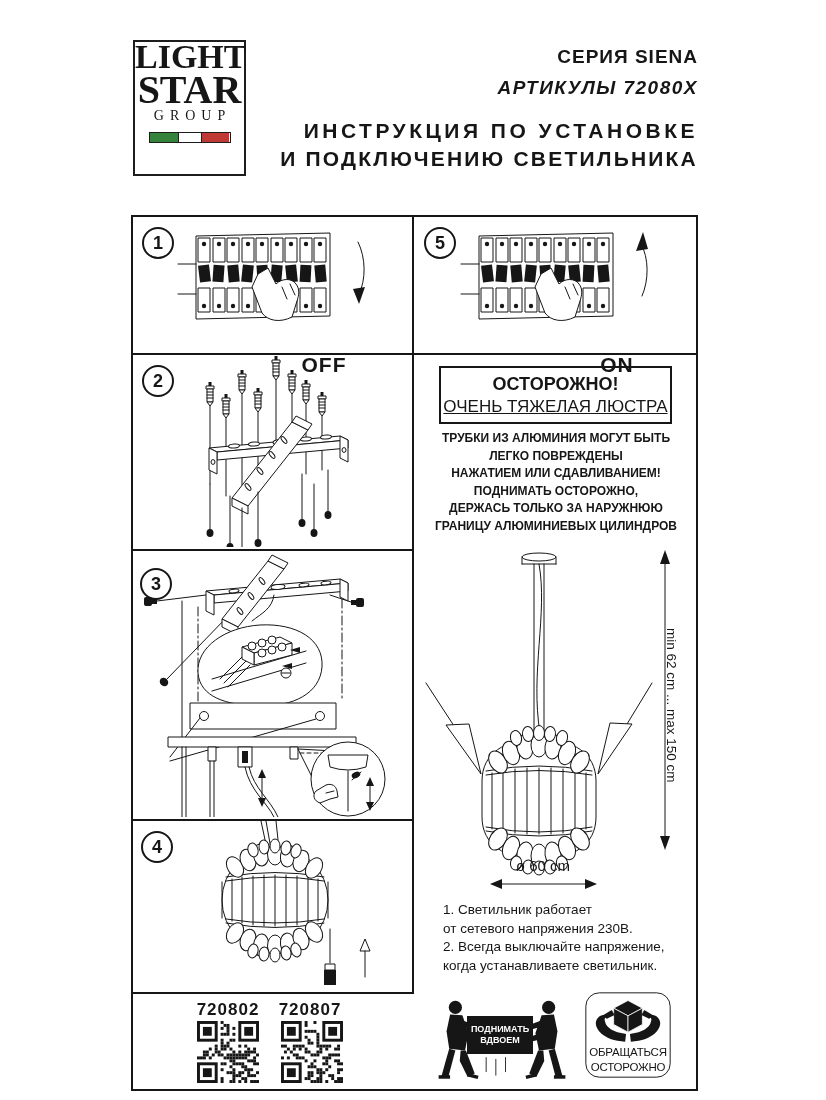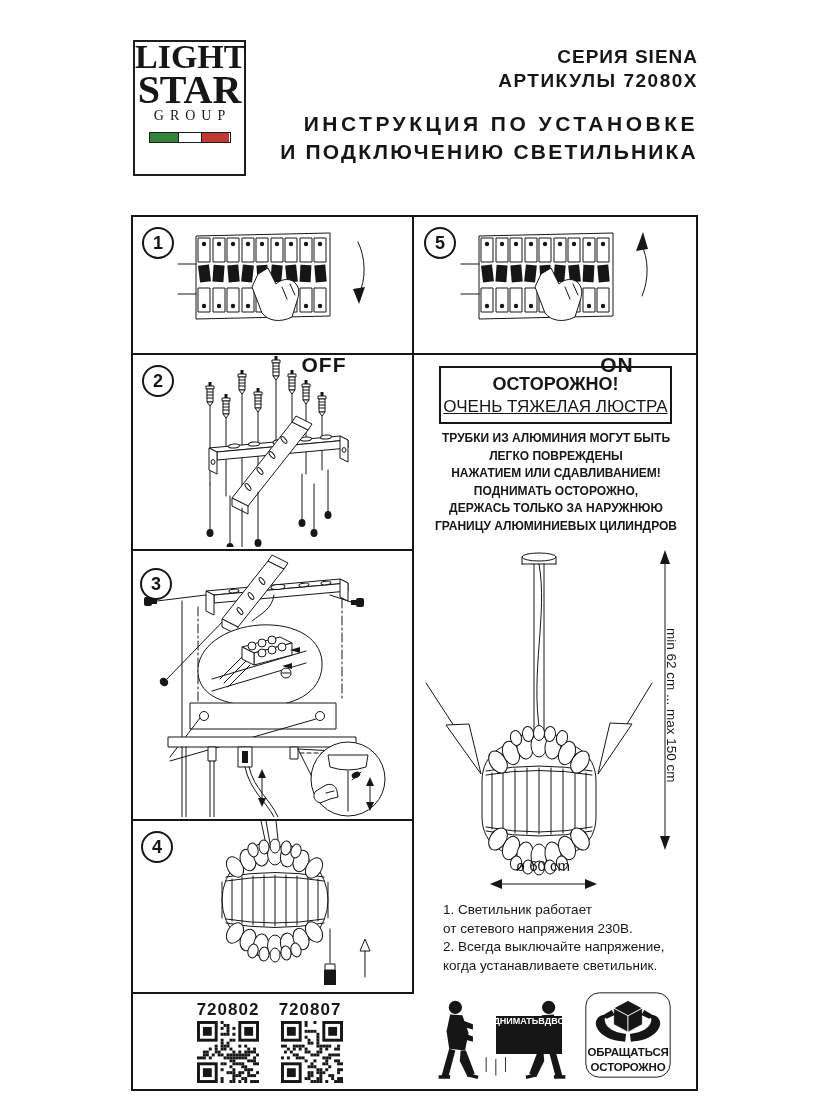--- a/index.html
+++ b/index.html
@@ -8,42 +8,42 @@
   .abs { position:absolute; }
   
   .logo-box { left:133px; top:40px; width:113px; height:136px; border:2px solid #1d1d1d; text-align:center; }
   .logo-w1 { font-family:"Liberation Serif", serif; font-weight:bold; font-size:34px; line-height:30px; letter-spacing:0px; }
   .logo-w2 { font-family:"Liberation Serif", serif; font-weight:bold; font-size:40px; line-height:36px; }
   .logo-w3 { font-family:"Liberation Serif", serif; font-size:14px; letter-spacing:6px; margin-top:0; margin-left:6px; }
   .logo-flag { margin:8px auto 0; width:82px; height:11px; border:1px solid #1d1d1d; display:flex; }
   .fl-g { width:36%; } .fl-w { width:30%; border-left:1px solid #1d1d1d; border-right:1px solid #1d1d1d; background:#fff;} .fl-r { width:34%; }
   .head-text { left:260px; top:45px; width:438px; text-align:right; }
   .h-series { font-size:19px; font-weight:bold; line-height:24px; letter-spacing:1px; }
-  .h-art { font-size:19px; font-weight:bold; line-height:24px; letter-spacing:1.5px; }
+  .h-art { font-size:19px; font-weight:bold; line-height:24px; letter-spacing:1.5px; margin-top:7px;font-style:italic;}
   .h-title { margin-top:17px; font-size:21px; font-weight:bold; line-height:28px; letter-spacing:3.5px; }
   .h-title2 { font-size:21px; font-weight:bold; line-height:28px; letter-spacing:2.2px; }
   
   .frame { left:131px; top:215px; width:567px; height:876px; border:2px solid #161616; }
   .vline { left:412px; top:215px; width:2px; height:779px; background:#161616; }
   .hl { background:#161616; height:2px; }
   
   .stepc { width:32px; height:32px; border:2px solid #161616; border-radius:50%; text-align:center; line-height:29px; font-size:18px; font-weight:bold; background:#fff; }
   .biglabel { font-size:21px; font-weight:600; letter-spacing:1px; text-align:center; width:80px;margin-top:40px; }
   
   .warnbox { left:439px; top:366px; width:233px; height:58px; border:2px solid #161616; display:flex; flex-direction:column; justify-content:center; text-align:center; }
   .warn-t { font-size:18px; font-weight:bold; line-height:23px; }
   .warn-s { font-size:17px; line-height:22px;text-decoration:underline; }
   .warnbody { left:413px; top:430px; width:286px; text-align:center; font-size:12px; font-weight:bold; line-height:17.5px; white-space:pre-line; }
   .dimlabel { left:664px; top:628px; height:170px; writing-mode:vertical-rl; font-size:13.5px; }
   .dialabel { left:483px; top:857px; width:120px; text-align:center; font-size:15px; }
   .notes { left:443px; top:901px; width:256px; font-size:13.5px; line-height:18.5px; white-space:pre-line; }
   .code { width:80px; text-align:center; font-size:17px; font-weight:bold; letter-spacing:1px; }
-  .liftbox { left:467px; top:1016px; width:66px; height:38px; background:#161616; color:#fff; display:flex; flex-direction:row; justify-content:center; text-align:left; font-weight:bold;margin-left:29px; }
+  .liftbox { left:467px; top:1016px; width:66px; height:38px; background:#161616; color:#fff; display:flex; flex-direction:column; justify-content:center; text-align:center; font-weight:bold; }
   .liftbox .l1 { font-size:9px; line-height:11px; } .liftbox .l2 { font-size:9px; line-height:11px; }
-  .caretext { left:584px; top:1045px; width:88px; text-align:center; font-weight:bold; font-size:11.5px; line-height:15px; letter-spacing:-0.2px; }
+  .caretext { left:584px; top:1045px; width:88px; text-align:center; font-weight:normal; font-size:11.5px; line-height:15px; letter-spacing:-0.2px; }
   
   .ln { fill:none; stroke:#161616; stroke-width:1; stroke-linecap:round; stroke-linejoin:round; }
   .fw { fill:#ffffff; stroke:#161616; stroke-width:1; stroke-linejoin:round; }
   .fb { fill:#161616; stroke:none; }
 </style>
 </head>
 <body>
 
 <div class="page">
 

